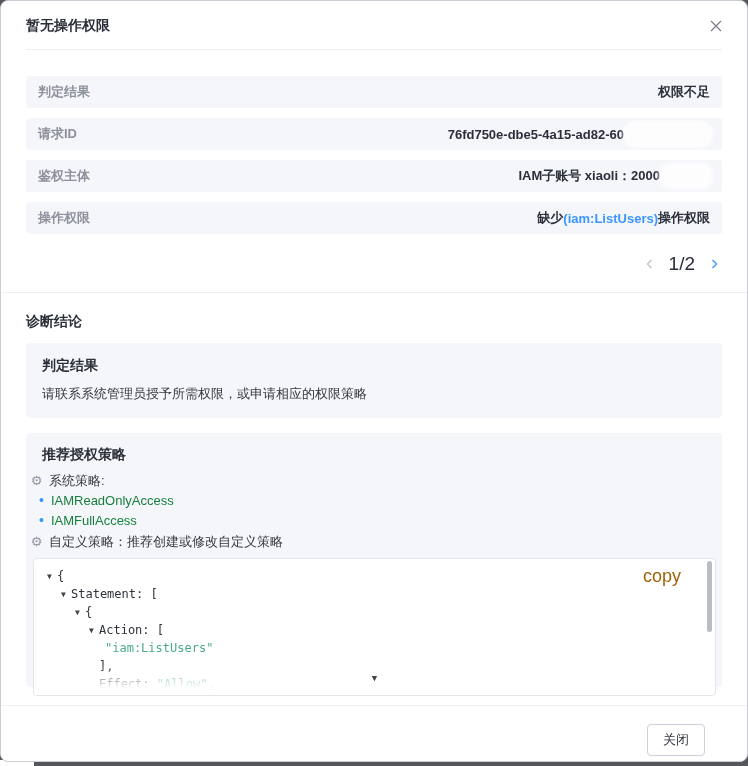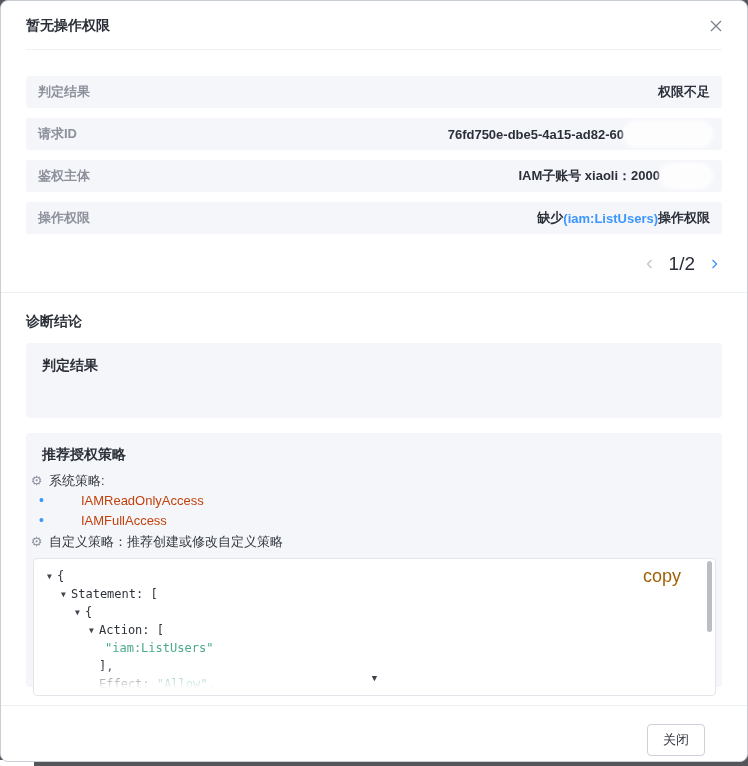--- a/index.html
+++ b/index.html
@@ -39,21 +39,21 @@
   .panel{margin:11px 25px 0;background:#f5f6fa;border-radius:4px;box-sizing:border-box;}
   .panel.solution{height:75px;padding:13px 16px;}
   .panel-title{font-size:14px;font-weight:600;color:#2b3038;line-height:18px;}
   .panel-body{margin-top:11px;font-size:13px;color:#33383f;line-height:17px;}
   .panel.recommend{margin-top:15px;height:254px;padding:12px 0 0;}
   .rec-title{margin:0 16px;font-size:14px;font-weight:600;color:#2b3038;line-height:18px;}
   .policy-row{margin:9px 4px 0;display:flex;align-items:center;font-size:13px;color:#33383f;line-height:17px;}
   .gear{font-size:13px;color:#8d939f;width:13px;text-align:center;margin-right:6px;}
   .bullet-row{margin:3px 4px 0 13px;display:flex;align-items:center;font-size:13px;line-height:17px;}
   .dot{color:#3c96ff;font-size:14px;margin-right:7px;}
-  .bullet-row a{color:#c2410c;text-decoration:none;cursor:pointer;margin-left:30px;}
+  .bullet-row a{color:#15803d;text-decoration:none;cursor:pointer;}
   
   .code{position:relative;margin:8px 6px 0 7px;height:138px;box-sizing:border-box;
     background:#ffffff;border:1px solid #e2e5ea;border-radius:4px;overflow:hidden;
     font-family:"DejaVu Sans Mono","Liberation Mono",monospace;}
   .code-inner{padding-top:8px;}
   .cl{height:18px;line-height:18px;font-size:12px;color:#2e323b;white-space:pre;}
   .tg{display:inline-block;width:10px;font-size:8px;color:#40454e;vertical-align:1px;cursor:pointer;}
   .cs{color:#4caa8f;}
   .copy-link{position:absolute;top:7px;right:34px;font-size:18px;color:#a16207;
     font-family:"Liberation Sans","DejaVu Sans",sans-serif;cursor:pointer;}
@@ -127,20 +127,21 @@
         </svg>
     </span>
   </div>
 
   <div class="divider"></div>
 
   <div class="diag-heading">诊断结论</div>
 
   <div class="panel solution">
     <div class="panel-title">判定结果</div>
+    <div class="panel-body">请联系系统管理员授予所需权限，或申请相应的权限策略</div>
   </div>
 
   <div class="panel recommend">
     <div class="rec-title">推荐授权策略</div>
 
     <div class="policy-row">
       <span class="gear">⚙</span>
       <span>系统策略:</span>
     </div>
     <div class="bullet-row">

